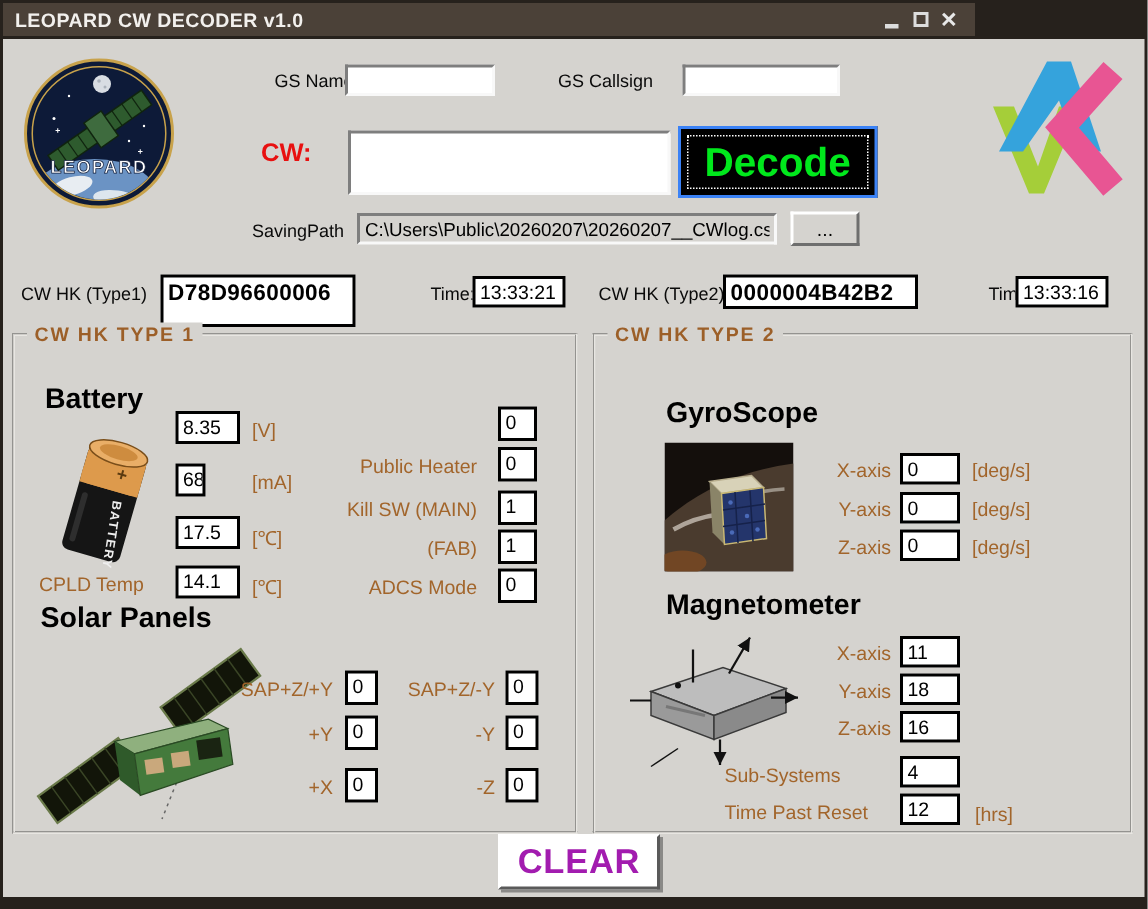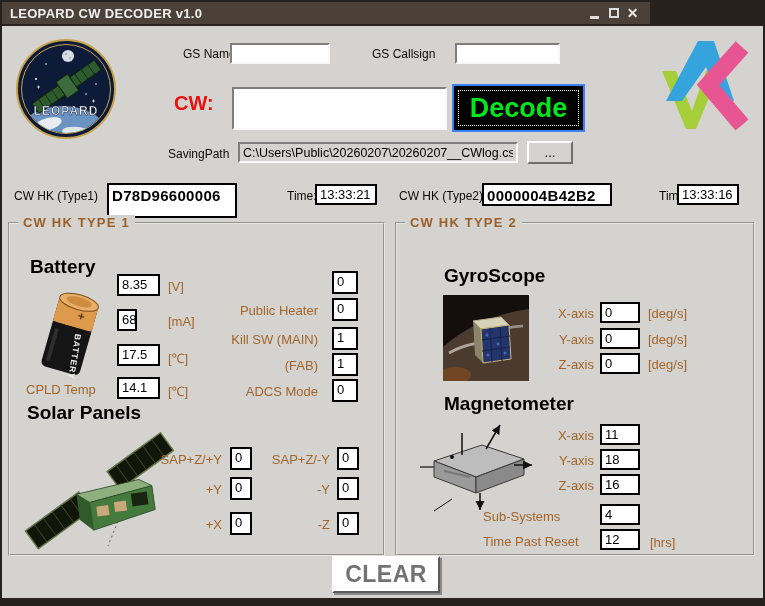--- a/index.html
+++ b/index.html
@@ -25,21 +25,21 @@
     box-sizing:border-box;font:13px "Liberation Sans",sans-serif;padding:0 3px;outline:none}
   .cwinput{font-size:18px}
   .pathfield{background:#D5D3CF;color:#000;font-size:12.5px}
   .btn-raised{position:absolute;background:#D5D3CF;border:2px solid;border-color:#FFF #6E6E6E #6E6E6E #FFF;
     box-sizing:border-box;font:13px "Liberation Sans",sans-serif;cursor:pointer;color:#000}
   .decode-btn{position:absolute;background:#000;border:2px solid #3b82f6;color:#00E81C;
     font:bold 27px "Liberation Sans",sans-serif;cursor:pointer;box-sizing:border-box}
   .decode-btn::after{content:"";position:absolute;left:4px;top:4px;right:4px;bottom:4px;border:1px dotted #fff}
   .clear-btn{position:absolute;background:#FFF;border-top:2px solid #fff;border-left:2px solid #fff;
     border-right:2px solid #5a5a5a;border-bottom:2px solid #5a5a5a;box-shadow:2px 2px 0 rgba(0,0,0,.35);
-    font:bold 23px "Liberation Sans",sans-serif;color:#737373;cursor:pointer;letter-spacing:.5px}
+    font:bold 23px "Liberation Sans",sans-serif;color:#a21caf;cursor:pointer;letter-spacing:.5px}
   .group{position:absolute;border:2px groove #E8E6E2;box-sizing:border-box}
   .gtitle{position:absolute;font-weight:bold;font-size:13px;color:#9C5F28;background:#D5D3CF;
     padding:0 5px;letter-spacing:1.2px;white-space:nowrap;z-index:2}
 </style>
 </head>
 <body>
 
 <div class="window">
 
   <div class="titlebar">
@@ -97,21 +97,21 @@
     <polygon points="0,38 14,38 30,78 44,38 58,38 34,96 24,96" fill="#A5CE39"></polygon>
     <polygon points="4,68 36,8 52,8 72,68 56,68 44,34 20,68" fill="#35A3DC"></polygon>
     <path d="M80,14 L46,52 L80,92" stroke="#E85593" stroke-width="17" fill="none"></path>
   </svg>
 
   <span class="lbl" style="left:183px;top:47px">GS Name</span>
   <input class="tinput" style="left: 230px; top: 43px; width: 100px; height: 21px;" value="">
   <span class="lbl" style="left:372px;top:47px">GS Callsign</span>
   <input class="tinput" style="left: 455px; top: 43px; width: 105px; height: 21px;" value="">
 
-  <span class="abs" style="left:174px;top:92px;font-weight:bold;font-size:20px;color:#E81010">CW:</span>
+  <span class="abs" style="left:174px;top:92px;font-weight:bold;font-size:17px;color:#E81010">CW:</span>
   <input class="tinput cwinput" style="left: 232px; top: 87px; width: 215px; height: 43px;" value="">
   <button class="decode-btn" style="left:452px;top:84px;width:133px;height:48px">Decode</button>
 
   <span class="lbl" style="left:168px;top:147px">SavingPath</span>
   <input class="tinput pathfield" style="left: 238px; top: 142px; width: 280px; height: 21px;" readonly="" value="C:\Users\Public\20260207\20260207__CWlog.csv">
   <button class="btn-raised" style="left:527px;top:141px;width:46px;height:23px">...</button>
 
   <span class="lbl" style="left:14px;top:189px">CW HK (Type1)</span>
   <div class="vbox hkbox" style="left:107px;top:183px;width:130px;height:35px">D78D96600006</div>
   <span class="lbl" style="left:287px;top:189px">Time:</span>

